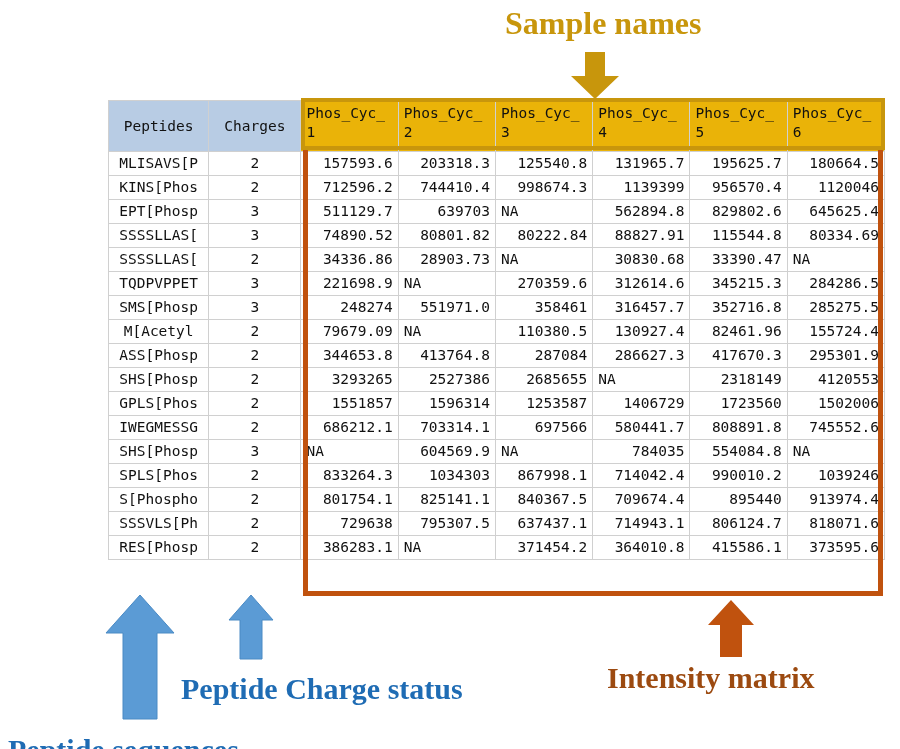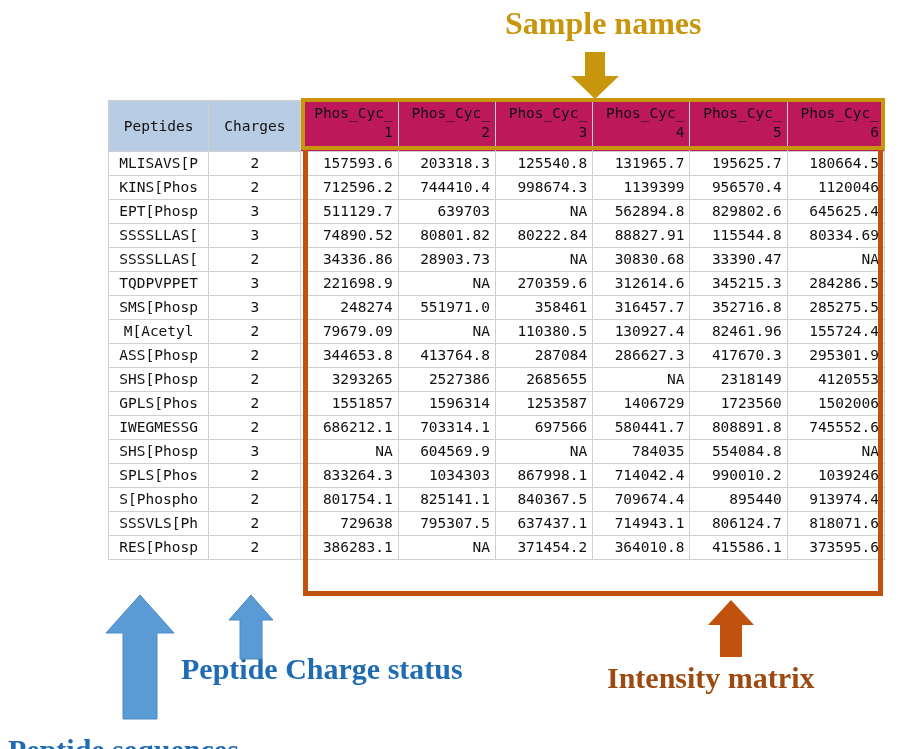--- a/index.html
+++ b/index.html
@@ -18,21 +18,21 @@
     font-weight:bold;
     white-space:nowrap;
     line-height:1;
   }
   #lbl-sample{
     left:505px; top:7px;
     font-size:32px;
     color:#c8960c;
   }
   #lbl-charge{
-    left:181px; top:654px;
+    left:181px; top:674px;
     font-size:30px;
     color:#1f6cb4;
   }
   #lbl-peptide{
     left:8px; top:707px;
     font-size:30px;
     color:#1f6cb4;
     margin-top:28px;
   }
   #lbl-intensity{
@@ -74,39 +74,39 @@
     background:#b8cce4;
     color:#111111;
     font-weight:normal;
     text-align:center;
     vertical-align:middle;
     height:47px;
     line-height:47px;
   }
   
   th.hdr-yellow{
-    background:#be185d;
+    background:#eab308;
     color:#111111;
     font-weight:normal;
-    text-align:right;
+    text-align:left;
     vertical-align:top;
     height:47px;
     line-height:19px;
     padding-top:3px;
     word-break:break-all;
     white-space:normal;
   }
   col.c-pep{width:100px;}
   col.c-chg{width:92px;}
   col.c-num{width:97px;}
 
   td.pep{text-align:center;}
   td.chg{text-align:center;}
   td.num{text-align:right;}
-  td.num.na{text-align:right;margin-top:12px;}
+  td.num.na{text-align:left;margin-top:12px;}
 
   
   .box{position:absolute;pointer-events:none;}
   #box-yellow{
     left:301px; top:98px;
     width:584px; height:52px;
     border:4px solid #c8960c;
     box-sizing:border-box;
   }
   #box-orange{

